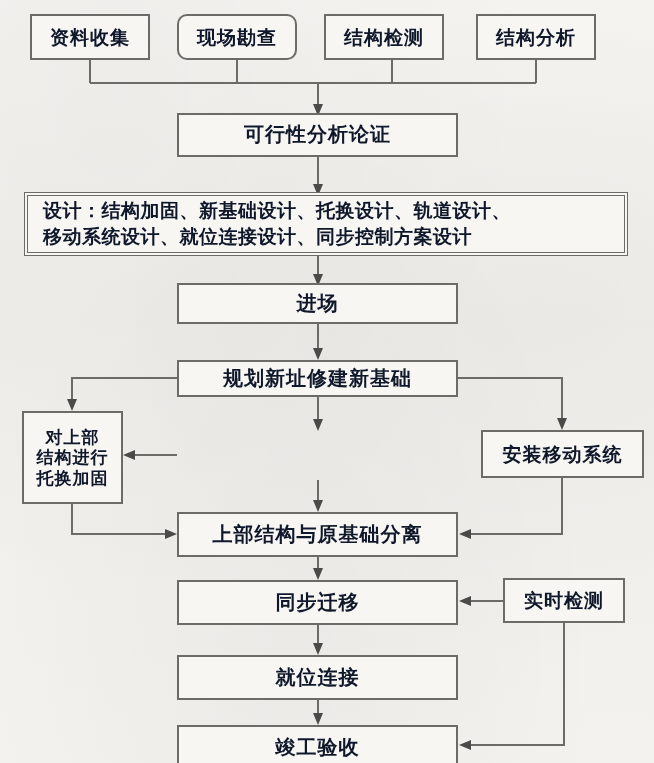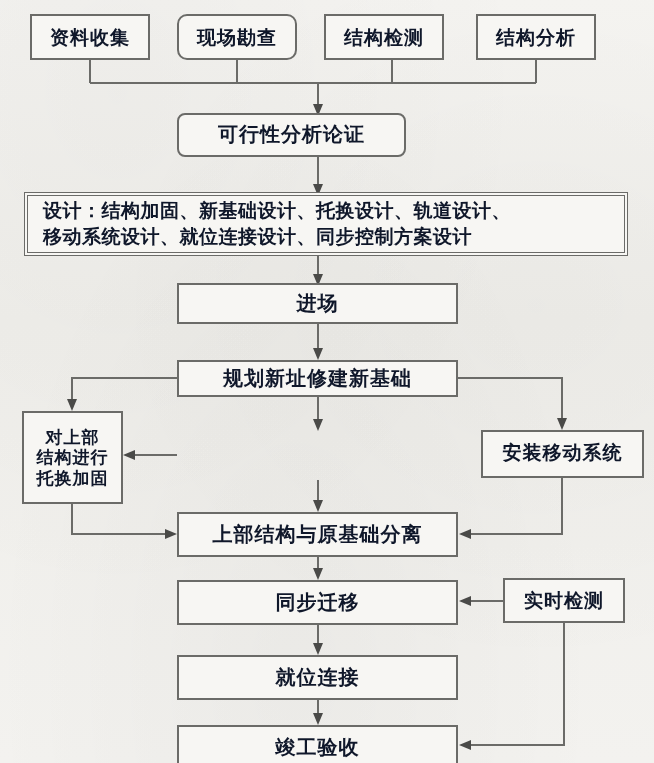--- a/index.html
+++ b/index.html
@@ -133,35 +133,35 @@
   </svg>
 
   <div class="node n-md" style="left:30px;  top:14px; width:120px; height:46px;">资料收集</div>
 
   <div class="node n-md" style="left:177px; top:14px; width:120px; height:46px;border-radius:10px;">现场勘查</div>
 
   <div class="node n-md" style="left:324px; top:14px; width:120px; height:46px;">结构检测</div>
 
   <div class="node n-md" style="left:476px; top:14px; width:120px; height:46px;">结构分析</div>
 
-  <div class="node n-lg" style="left:177px; top:113px; width:229px; height:44px;border-radius:8px;">可行性分析论证</div>
+  <div class="node n-lg" style="left:177px; top:113px; width:281px; height:44px;">可行性分析论证</div>
 
   <div class="node double n-design" style="left:24px; top:192px; width:604px; height:64px;">设计：结构加固、新基础设计、托换设计、轨道设计、
 移动系统设计、就位连接设计、同步控制方案设计</div>
 
   <div class="node n-lg" style="left:177px; top:283px; width:281px; height:41px;">进场</div>
 
   <div class="node n-lg" style="left:177px; top:360px; width:281px; height:37px;">规划新址修建新基础</div>
 
   <div class="node n-sm" style="left:22px; top:411px; width:101px; height:93px;">对上部
 结构进行
 托换加固</div>
 
 
-  <div class="node n-md" style="left:481px; top:430px; width:163px; height:48px;font-family:Liberation Mono, monospace;">安装移动系统</div>
+  <div class="node n-md" style="left:481px; top:430px; width:163px; height:48px;">安装移动系统</div>
 
   <div class="node n-lg" style="left:177px; top:512px; width:281px; height:45px;">上部结构与原基础分离</div>
 
   <div class="node n-lg" style="left:177px; top:580px; width:281px; height:45px;">同步迁移</div>
 
   <div class="node n-md" style="left:503px; top:578px; width:122px; height:45px;">实时检测</div>
 
   <div class="node n-lg" style="left:177px; top:655px; width:281px; height:45px;">就位连接</div>
 
   <div class="node n-lg" style="left:177px; top:725px; width:281px; height:45px;">竣工验收</div>

